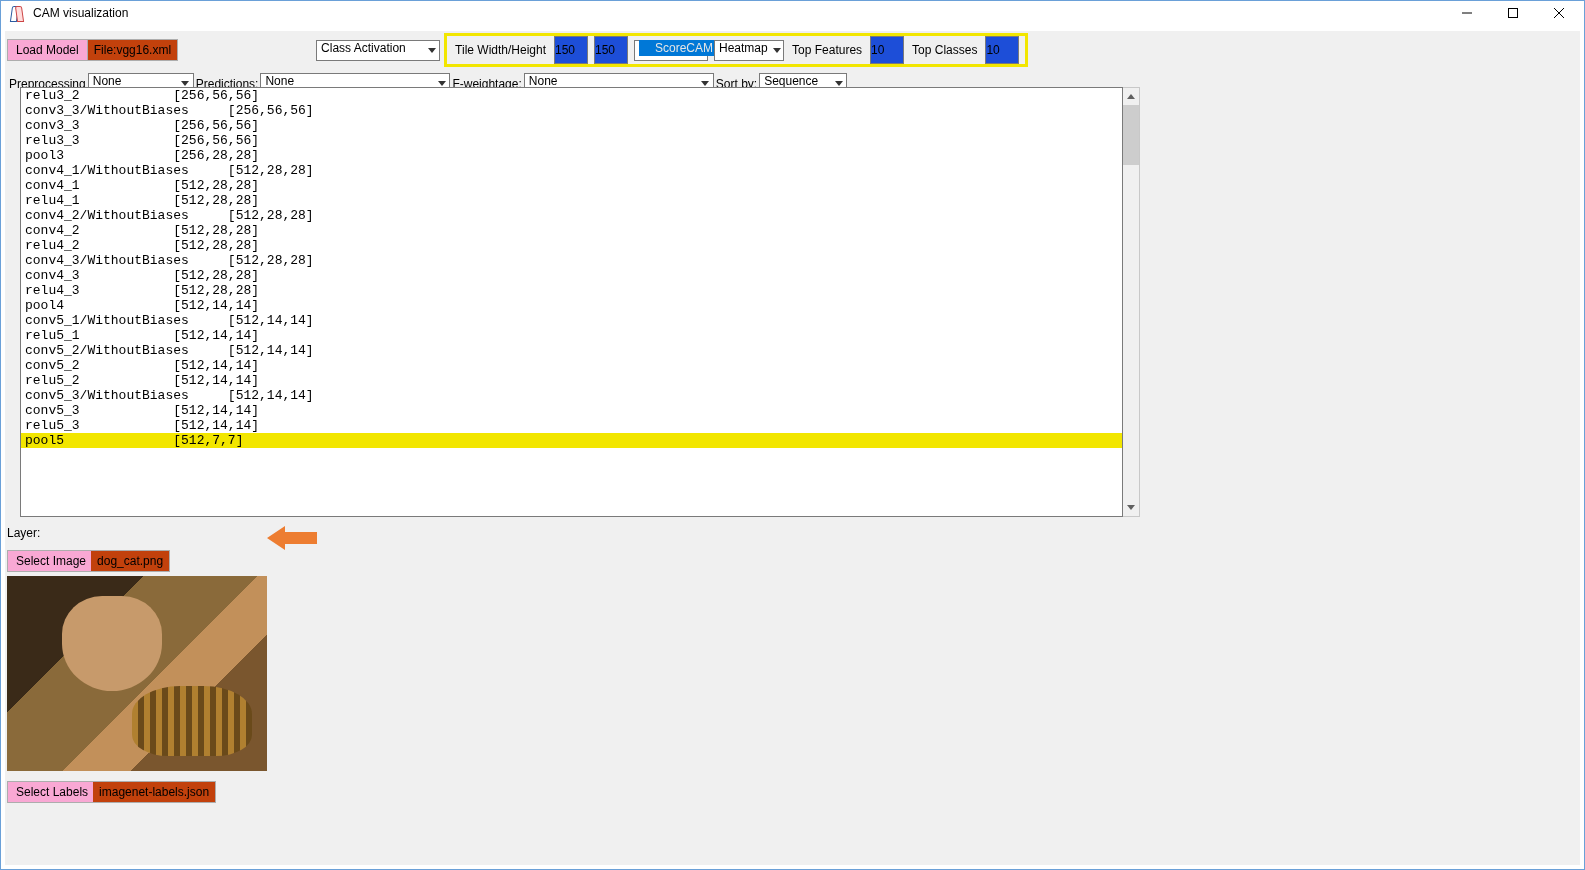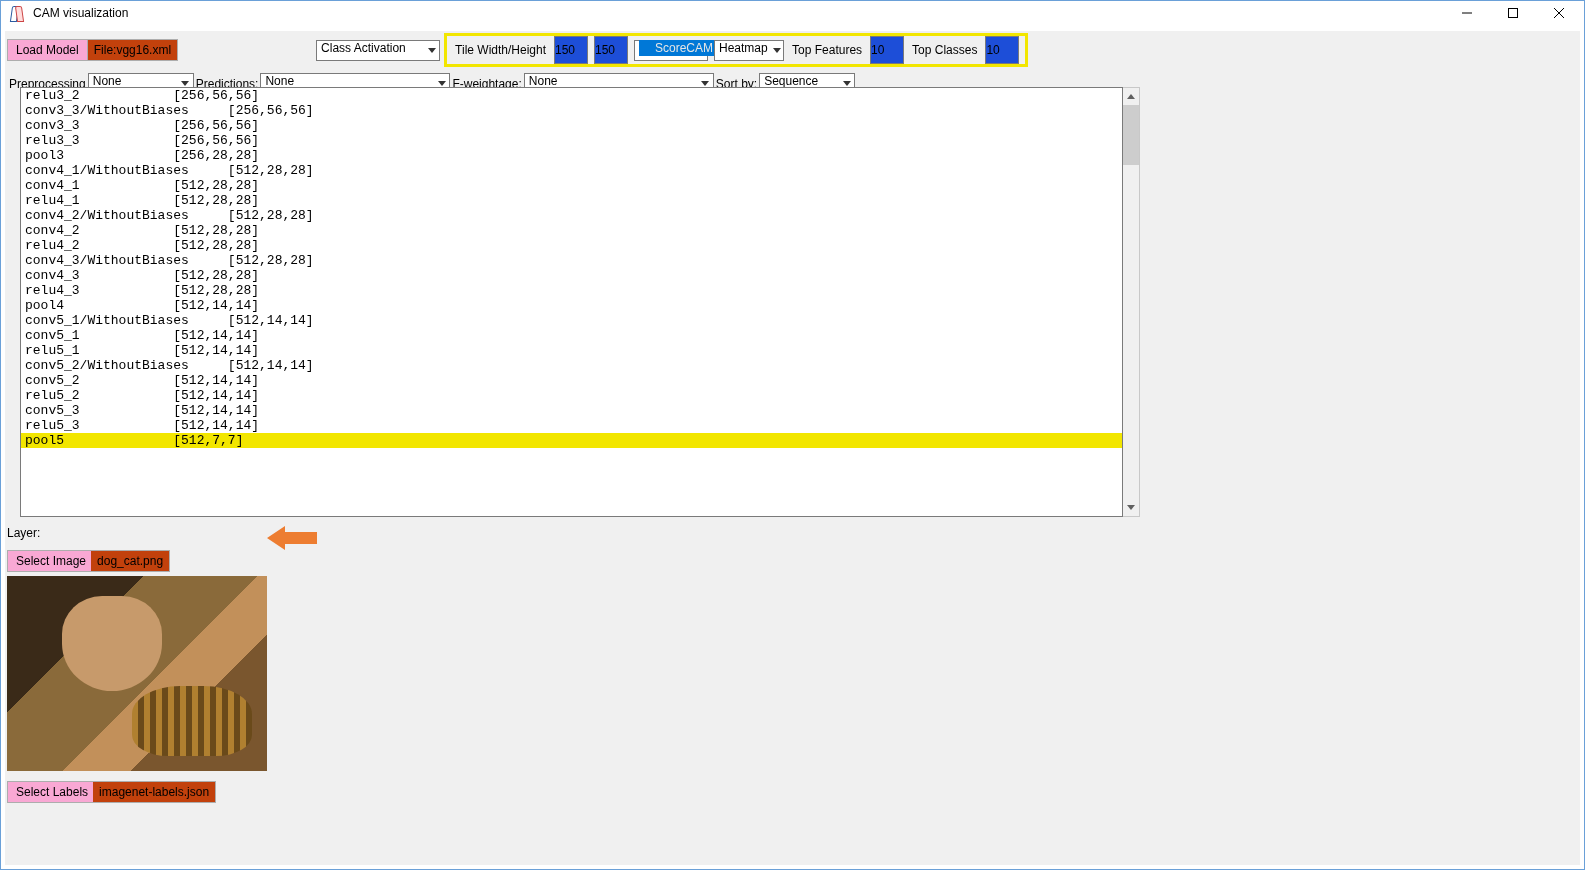--- a/index.html
+++ b/index.html
@@ -209,21 +209,21 @@
           </span>
       </div>
       <span class="lbl">F-weightage:</span>
       <div class="combo" style="width:190px">
         <span class="ca">None</span>
         <span class="arrow">
             <span class="tri"></span>
           </span>
       </div>
       <span class="lbl">Sort by:</span>
-      <div class="combo" style="width:96px">
+      <div class="combo" style="width:88px">
         <span class="ca">Sequence</span>
         <span class="arrow">
             <span class="tri"></span>
           </span>
       </div>
     </div>
 
     <div class="listbox-wrap">
       <div class="listbox" id="layers-list">
           <div class="ln">relu3_2            [256,56,56]</div>
@@ -235,25 +235,25 @@
           <div class="ln">conv4_1            [512,28,28]</div>
           <div class="ln">relu4_1            [512,28,28]</div>
           <div class="ln">conv4_2/WithoutBiases     [512,28,28]</div>
           <div class="ln">conv4_2            [512,28,28]</div>
           <div class="ln">relu4_2            [512,28,28]</div>
           <div class="ln">conv4_3/WithoutBiases     [512,28,28]</div>
           <div class="ln">conv4_3            [512,28,28]</div>
           <div class="ln">relu4_3            [512,28,28]</div>
           <div class="ln">pool4              [512,14,14]</div>
           <div class="ln">conv5_1/WithoutBiases     [512,14,14]</div>
-          <div class="ln">conv5_1            [512,14,14]</div>
           <div class="ln">relu5_1            [512,14,14]</div>
           <div class="ln">conv5_2/WithoutBiases     [512,14,14]</div>
           <div class="ln">conv5_2            [512,14,14]</div>
           <div class="ln">relu5_2            [512,14,14]</div>
+          <div class="ln">conv5_3/WithoutBiases     [512,14,14]</div>
           <div class="ln">conv5_3            [512,14,14]</div>
           <div class="ln">relu5_3            [512,14,14]</div>
           <div class="ln sel">pool5              [512,7,7]</div>
         </div>
       <div class="scrollbar">
         <div class="sbtn top">
             <span class="stri up"></span>
           </div>
         <div class="thumb"></div>
         <div class="sbtn bot">

